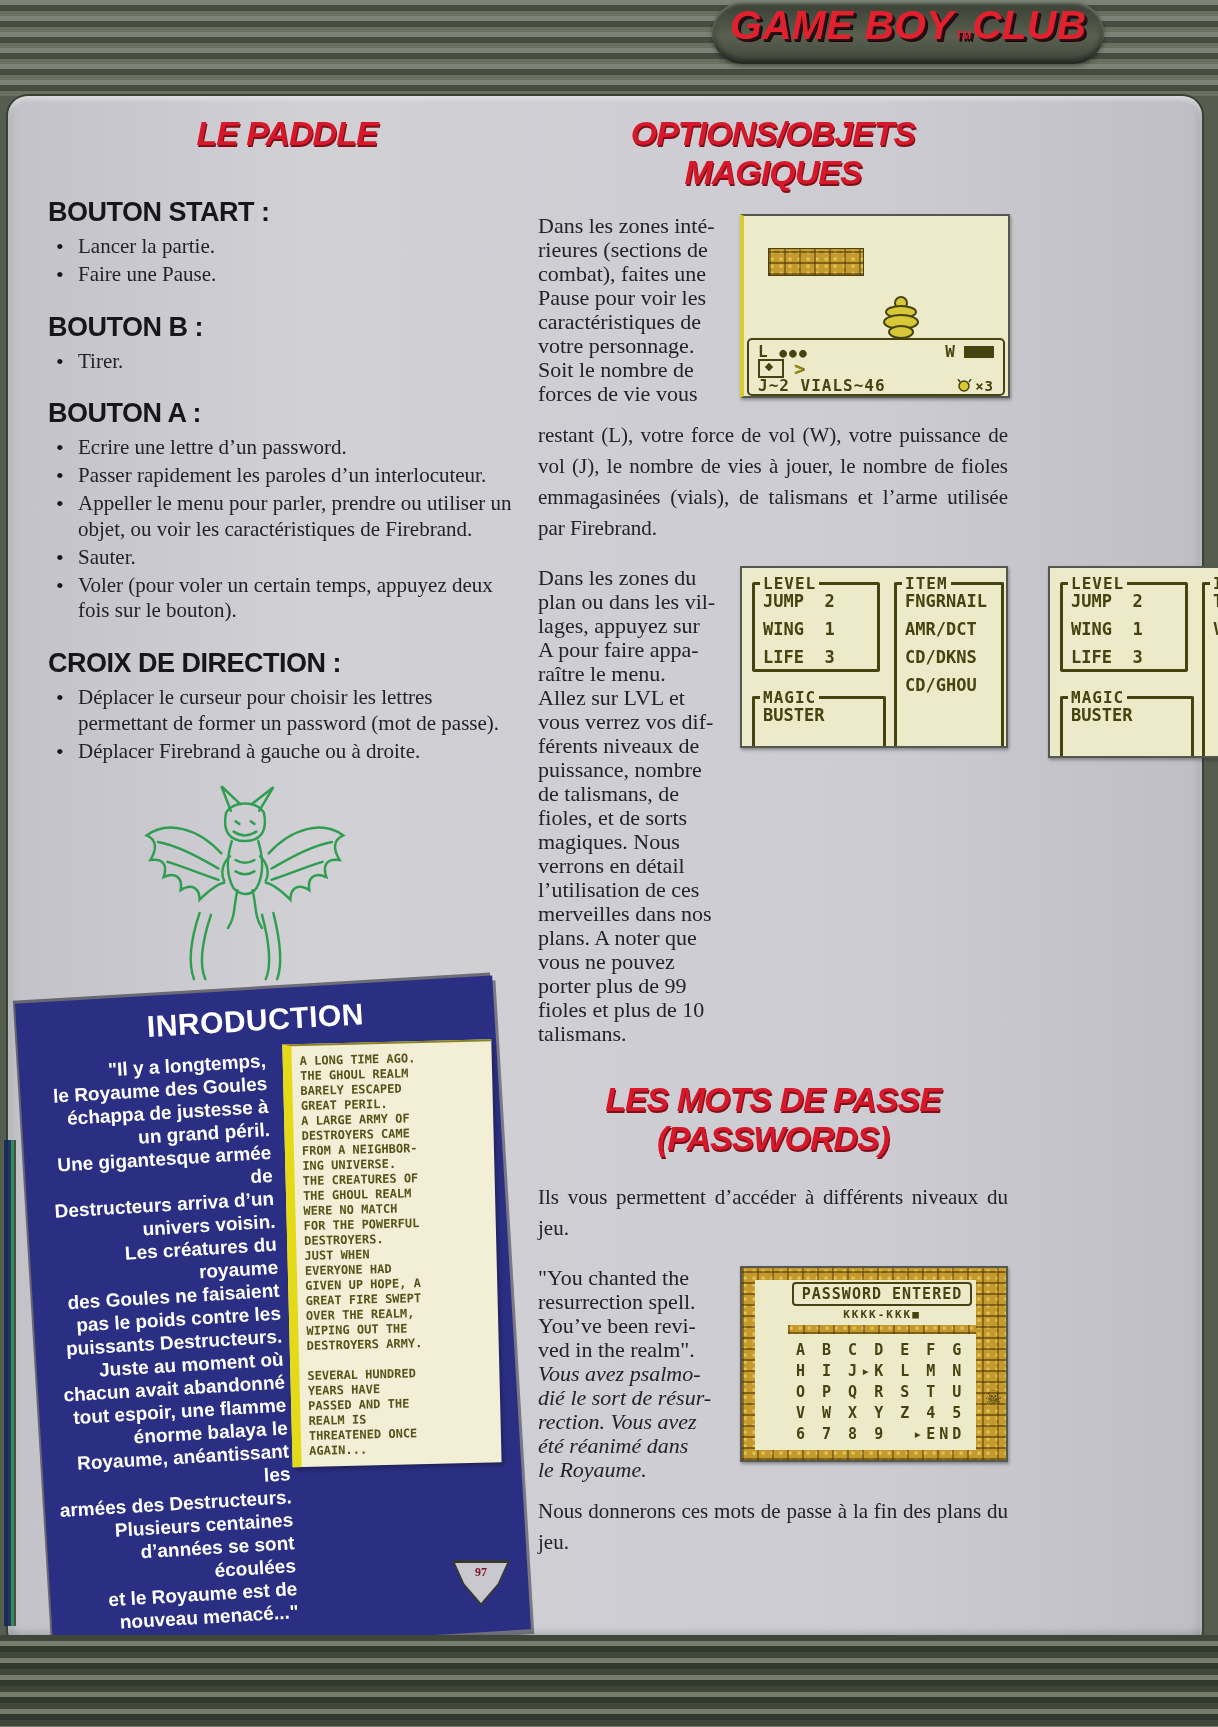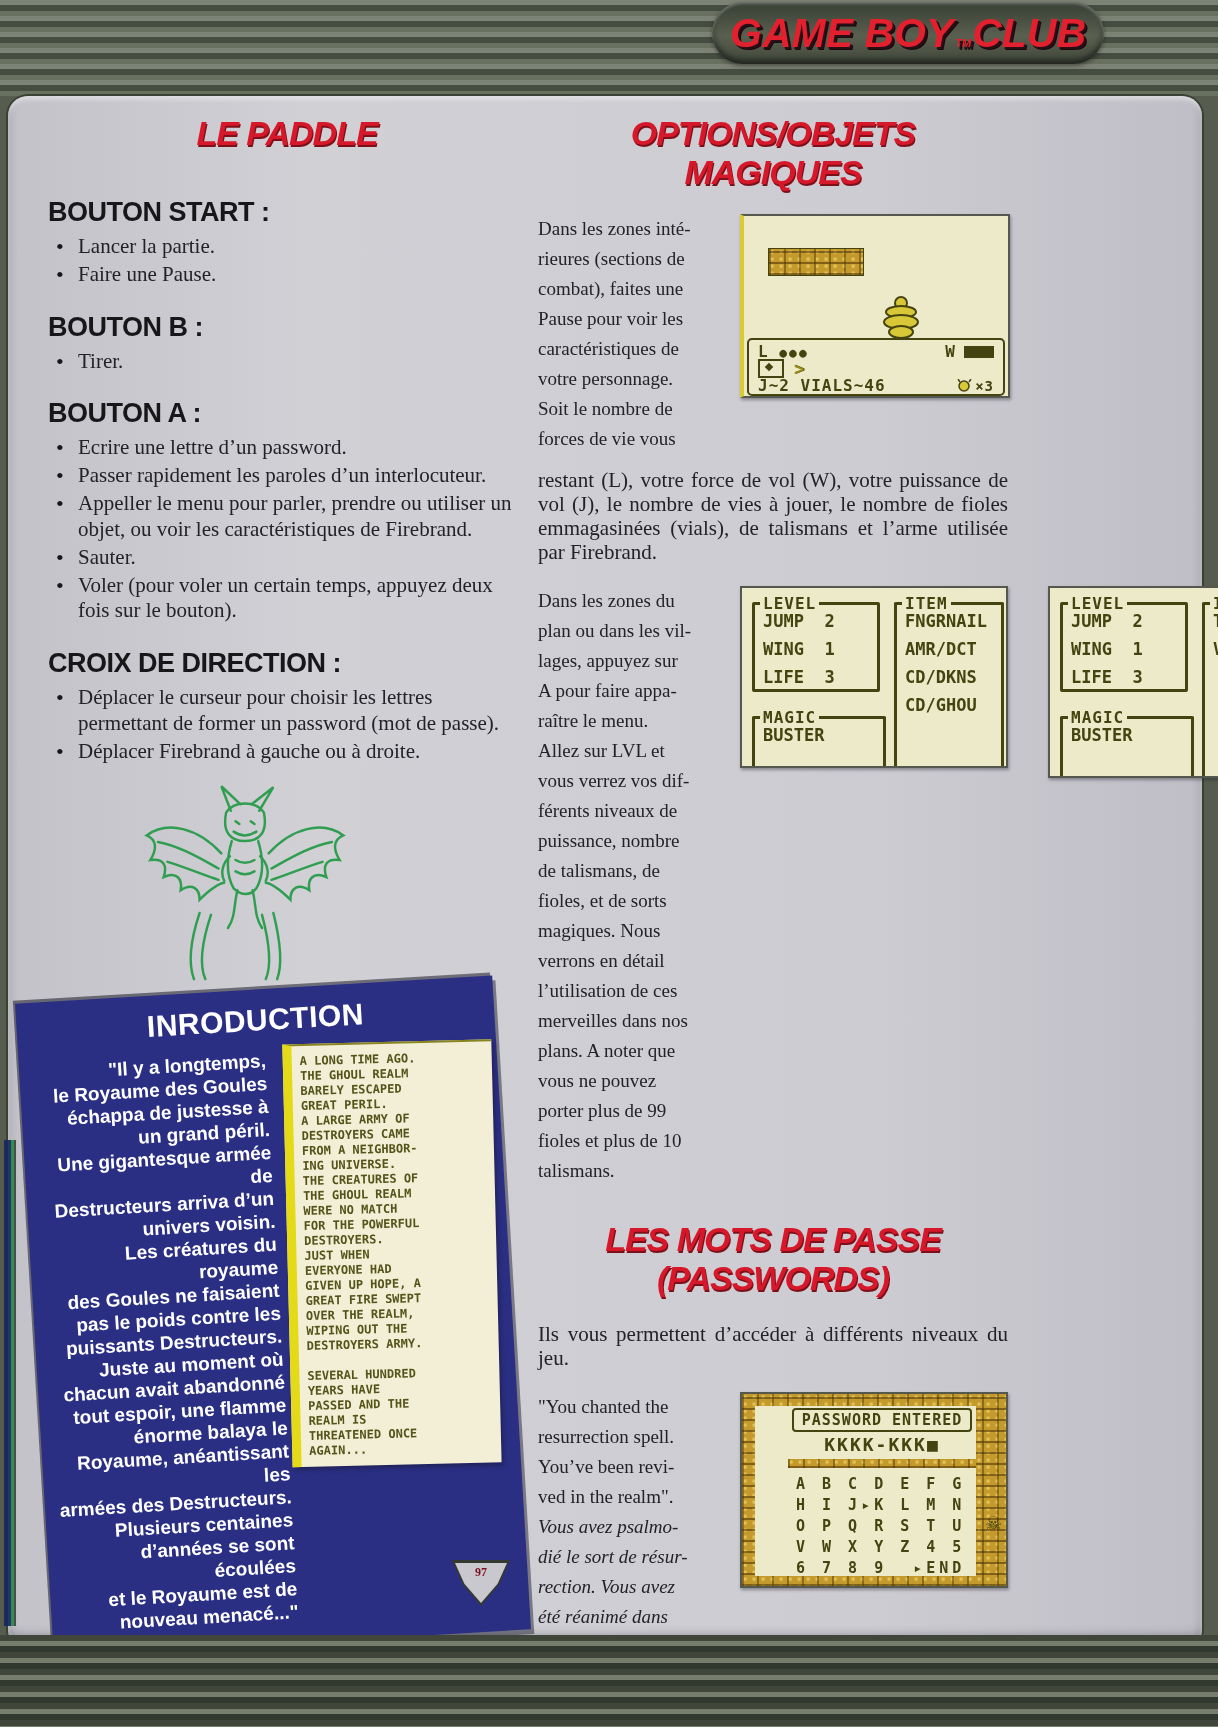--- a/index.html
+++ b/index.html
@@ -15,21 +15,21 @@
       repeating-linear-gradient(180deg,#7d8374 0 5px,#454c40 5px 11px,#69705f 11px 16px);
   }
   .bezel.top{top:0;}
   .bezel.bottom{top:auto;bottom:0;height:92px;
     background:
       repeating-linear-gradient(180deg,#40463a 0 6px,#767d6c 6px 11px,#31382d 11px 17px);}
   .logo-capsule{
     position:absolute;left:712px;top:2px;width:392px;height:62px;border-radius:34px;
     background:linear-gradient(180deg,#383f34,#59604f 55%,#41483c);
     box-shadow:inset 0 2px 3px rgba(255,255,255,.3),inset 0 -4px 6px rgba(0,0,0,.55),0 2px 4px rgba(0,0,0,.4);
-    display:flex;align-items:center;justify-content:center;
+    display:flex;justify-content:center;
   }
   .logo-text{
     font-family:"Liberation Sans",sans-serif;font-weight:900;font-style:italic;
     font-size:41px;letter-spacing:0px;color:#e3202e;
     text-shadow:2px 2px 0 #2a1016,3px 3px 0 #1a0a0e;white-space:nowrap;
   }
   .logo-text .tm{font-size:11px;vertical-align:baseline;margin:0 1px 0 2px;}
   
   .paper{
     position:absolute;left:8px;right:16px;top:96px;bottom:86px;
@@ -48,22 +48,22 @@
   .sec-head{
     font-family:"Liberation Sans",sans-serif;font-weight:700;color:#17171a;
     font-size:27px;letter-spacing:-.5px;margin:24px 0 6px 0;
   }
   ul.bullets{list-style:none;margin:0;padding:0;}
   ul.bullets li{
     position:relative;padding-left:30px;font-size:21px;line-height:1.23;color:#222228;margin:2px 0;
   }
   ul.bullets li::before{content:"•";position:absolute;left:8px;top:-1px;font-size:22px;color:#17171a;}
   .preline{white-space:pre-line;}
-  .narrow{font-size:19px;line-height:30px;color:#222228;text-align:justify;}
-  .wide{font-size:21px;line-height:24px;color:#222228;text-align:justify;margin:14px 0 0 0;}
+  .narrow{font-size:22px;line-height:24px;color:#222228;text-align:justify;}
+  .wide{font-size:21px;line-height:31px;color:#222228;text-align:justify;margin:14px 0 0 0;}
   .italic{font-style:italic;}
   
   .col-left{position:absolute;left:40px;top:18px;width:478px;}
   .col-right{position:absolute;left:530px;top:18px;width:470px;}
   .row{display:flex;gap:16px;margin-top:22px;}
   .row .narrowcol{width:186px;flex:0 0 auto;}
   .shots-stack{display:flex;flex-direction:row;gap:40px;}
   
   .gb-screen{
     position:relative;width:264px;flex:0 0 auto;background:#edeaca;
@@ -107,21 +107,21 @@
   }
   .pline{font-size:17px;line-height:24px;white-space:pre;padding:4px 0 0 8px;}
   .panel.level{left:10px;top:14px;width:122px;height:84px;}
   .panel.magic{left:10px;top:128px;width:128px;bottom:-5px;border-bottom:none;}
   .panel.item{left:152px;top:14px;width:104px;bottom:-5px;border-bottom:none;}
   
   .shotpw{height:192px;}
   .pw-inner{position:absolute;left:13px;top:12px;right:30px;bottom:10px;background:#edeaca;padding-left:33px;}
   .pw-box{border:2px solid #45430f;border-radius:4px;margin:2px 4px;text-align:center;
     font-size:15px;letter-spacing:1px;padding:1px 0;}
-  .pw-value{text-align:center;font-size:18px;letter-spacing:2px;margin-top:2px;}
+  .pw-value{text-align:center;font-size:11px;letter-spacing:2px;margin-top:2px;}
   .pw-sep{height:9px;margin:4px 0 6px 0;}
   .pw-row{font-size:15px;letter-spacing:4px;line-height:21px;padding-left:8px;white-space:pre;}
   .skull{position:absolute;right:4px;top:118px;font-size:19px;color:#3d3a0c;font-family:"DejaVu Sans",sans-serif;}
   
   .gargoyle{margin:6px 0 0 72px;}
   
   .intro-box{
     width:478px;box-sizing:border-box;margin:4px 0 0 -14px;padding:14px 12px 20px 12px;
     background:#2b2f84;transform:rotate(-3.4deg);
     box-shadow:3px 5px 0 rgba(15,15,35,.45),-2px -3px 0 rgba(10,10,25,.5);

